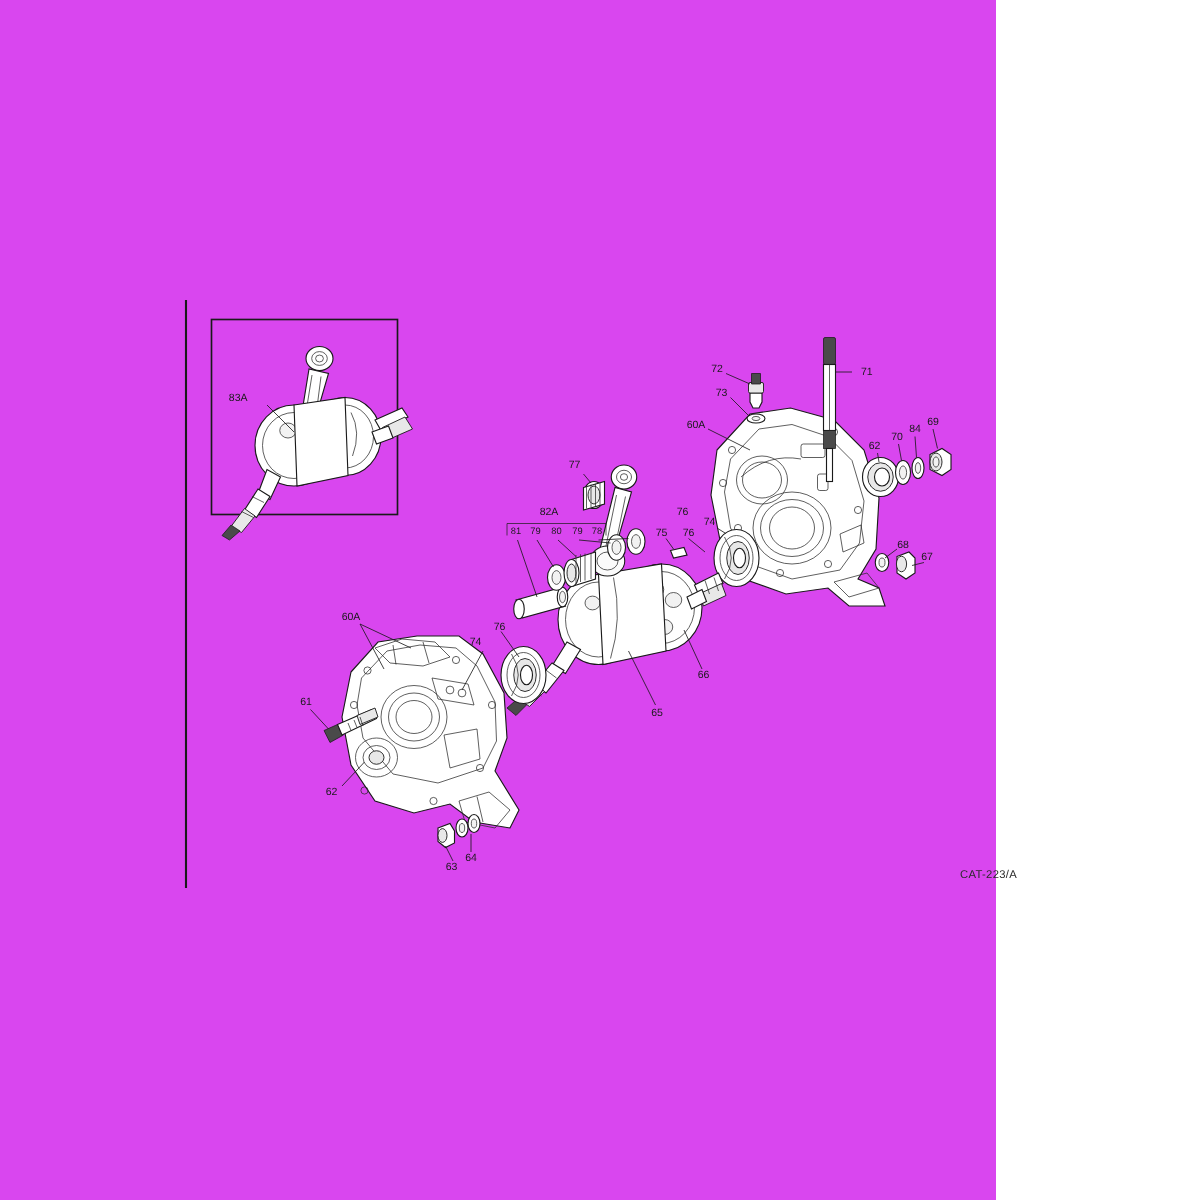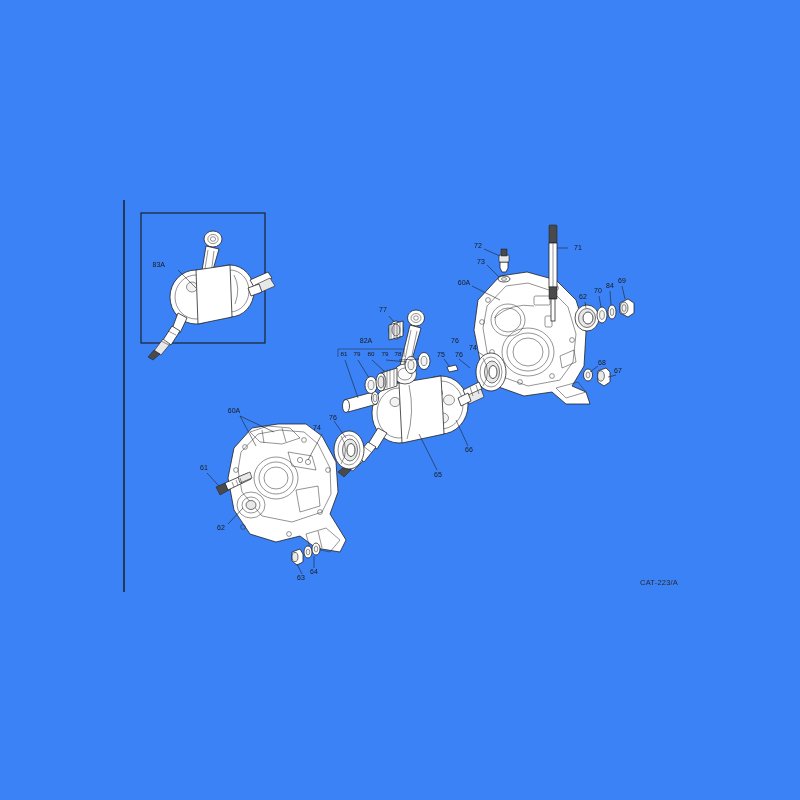--- a/index.html
+++ b/index.html
@@ -8,23 +8,23 @@
     background: #ffffff;
   }
   body {
     width: 800px;
     height: 800px;
     font-family: "Liberation Sans", sans-serif;
     overflow: hidden;
   }
   #page {
     position: relative;
-    width: 800px;
+    width: 664px;
     height: 800px;
-    background: #3b82f6;
+    background: #d946ef;
   }
   #diagram-svg {
     position: absolute;
     left: 0;
     top: 0;
   }
   .lbl {
     font-family: "Liberation Sans", sans-serif;
     font-size: 7px;
     fill: #1a1a1a;

